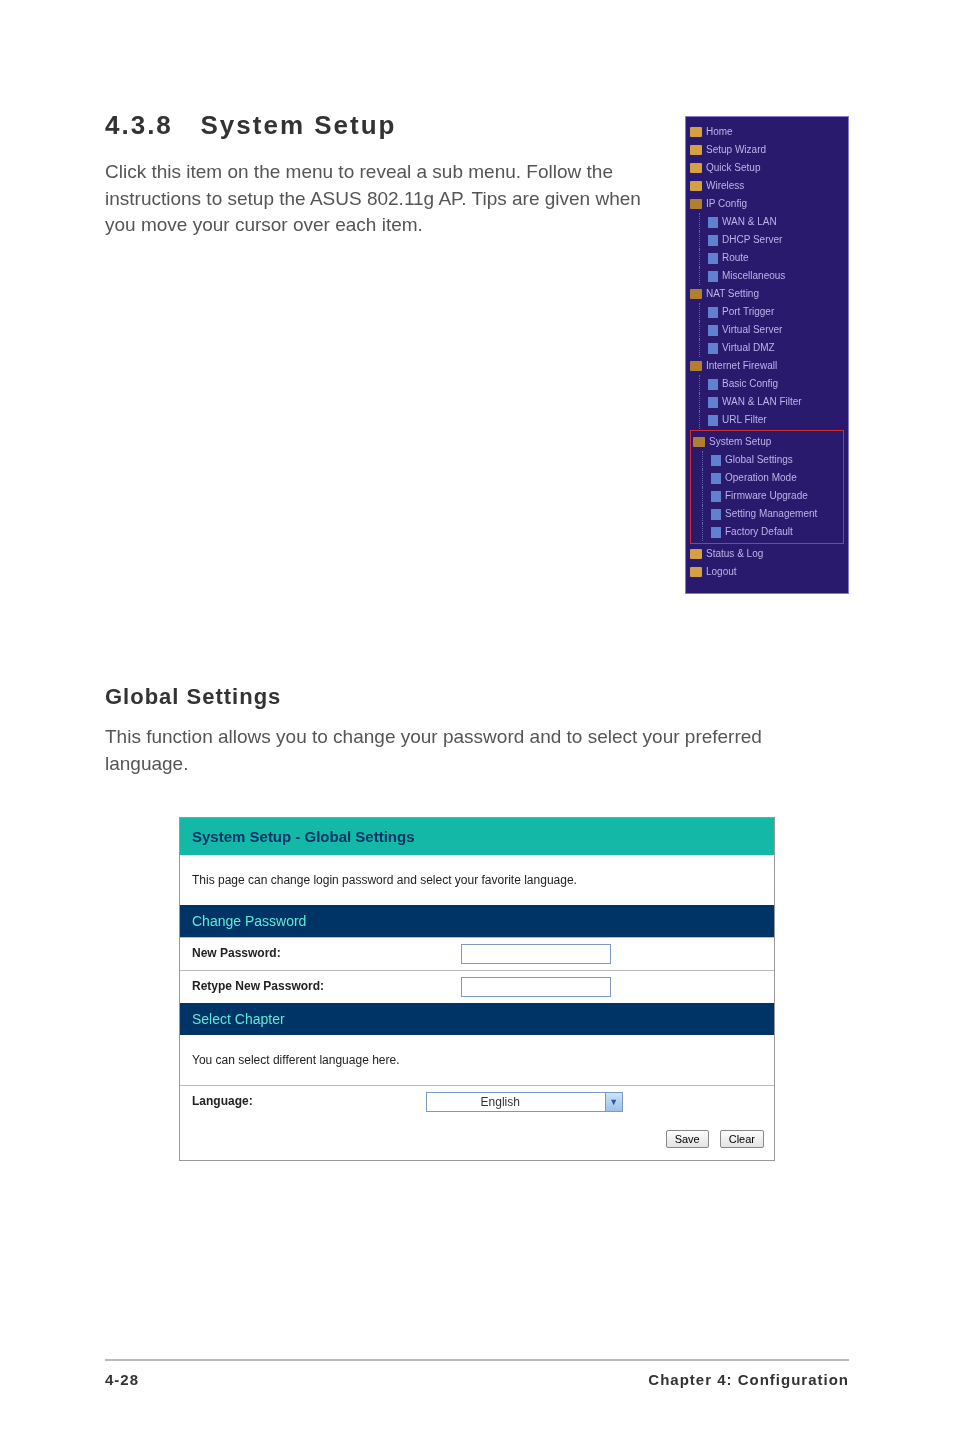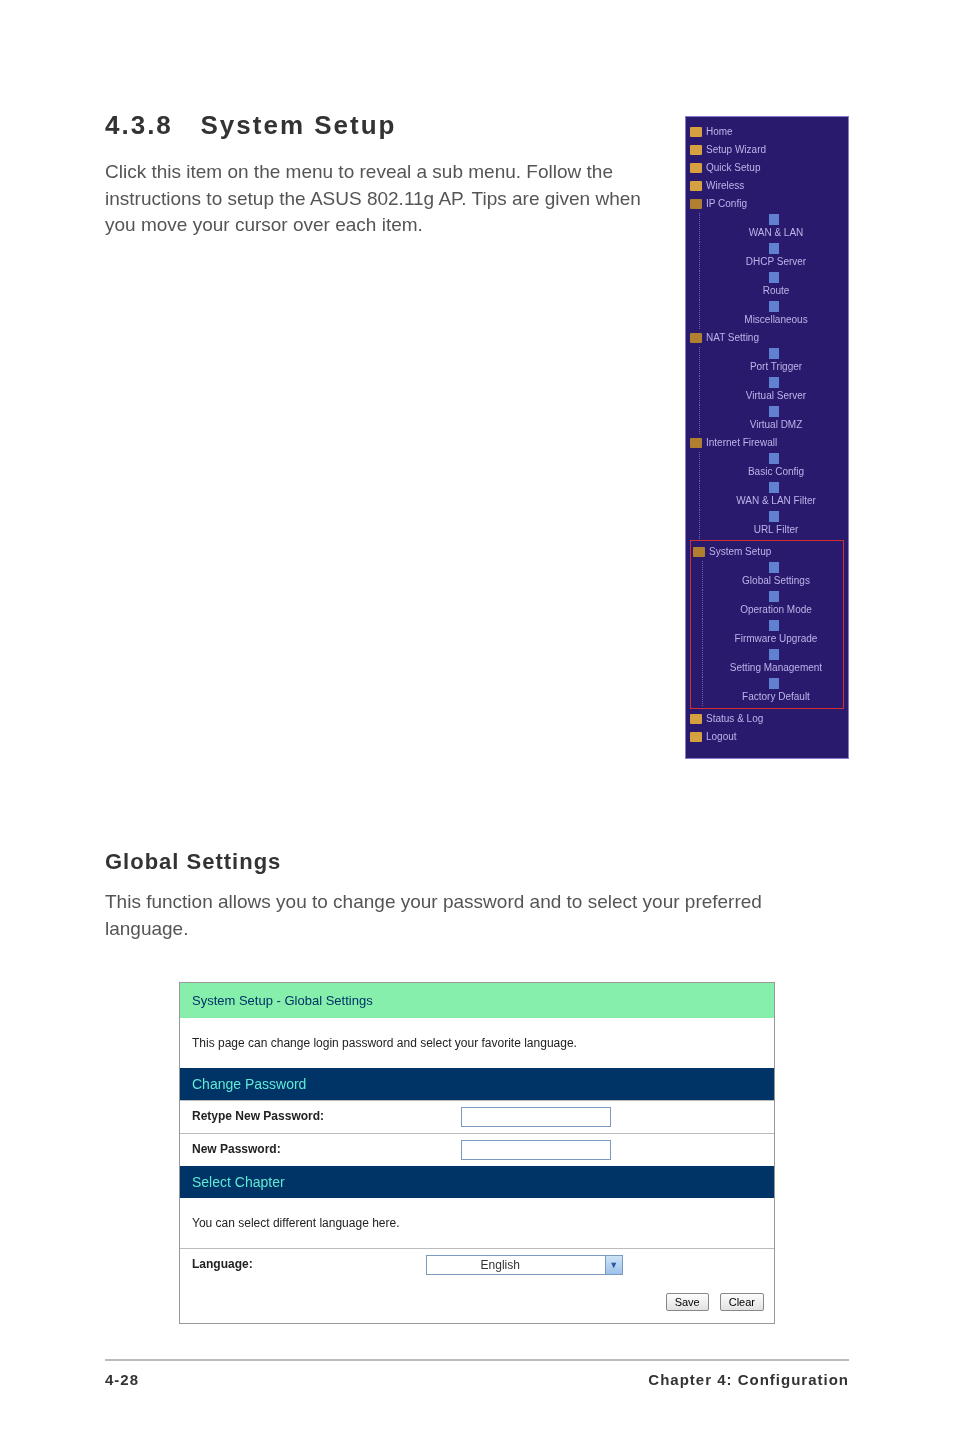--- a/index.html
+++ b/index.html
@@ -54,21 +54,21 @@
     line-height: 1.6;
     border: 1px solid #887acc;
     margin-top: 6px;
   }
   .nav-item {
     display: flex;
     align-items: center;
     padding: 1px 0;
     white-space: nowrap;
   }
-  .nav-indent { padding-left: 18px; position: relative; flex-direction: column; }
+  .nav-indent { padding-left: 18px; position: relative; }
   .nav-indent::before {
     content: "";
     position: absolute;
     left: 9px;
     top: 0;
     bottom: 0;
     border-left: 1px dotted #7060b0;
   }
   .folder-icon, .doc-icon {
     display: inline-block;
@@ -90,24 +90,24 @@
   .settings-wrap {
     display: flex;
     justify-content: center;
     margin-top: 40px;
   }
   .settings-box {
     width: 596px;
     border: 1px solid #999;
   }
   .sb-title {
-    background: #86efac;
+    background: #14b8a6;
     color: #003366;
-    font-weight: normal;
-    font-size: 13px;
+    font-weight: bold;
+    font-size: 15px;
     padding: 10px 12px;
   }
   .sb-desc {
     font-size: 12px;
     padding: 18px 12px;
     color: #222;
   }
   .sb-header {
     background: #003366;
     color: #5eead4;
@@ -324,25 +324,25 @@
 
 <h3 class="section-subheading">Global Settings</h3>
 <p class="body-text-full">This function allows you to change your password and to select your preferred language.</p>
 
 <div class="settings-wrap">
   <div class="settings-box">
     <div class="sb-title">System Setup - Global Settings</div>
     <div class="sb-desc">This page can change login password and select your favorite language.</div>
     <div class="sb-header">Change Password</div>
     <div class="sb-row">
+      <div class="sb-cell-label">New Password:</div>
+      <div class="sb-cell-input"><input type="password" class="text-input" style=""></div>
+    </div>
+    <div class="sb-row">
       <div class="sb-cell-label">Retype New Password:</div>
-      <div class="sb-cell-input"><input type="password" class="text-input" style=""></div>
-    </div>
-    <div class="sb-row">
-      <div class="sb-cell-label">New Password:</div>
       <div class="sb-cell-input"><input type="password" class="text-input" style=""></div>
     </div>
     <div class="sb-header">Select Chapter</div>
     <div class="sb-desc">You can select different language here.</div>
     <div class="sb-row">
       <div class="sb-cell-label" style="width:40%">Language:</div>
       <div class="sb-cell-input">
         <div class="select-wrap">
           <div class="select-text">English</div>
           <div class="select-arrow">▼</div>

